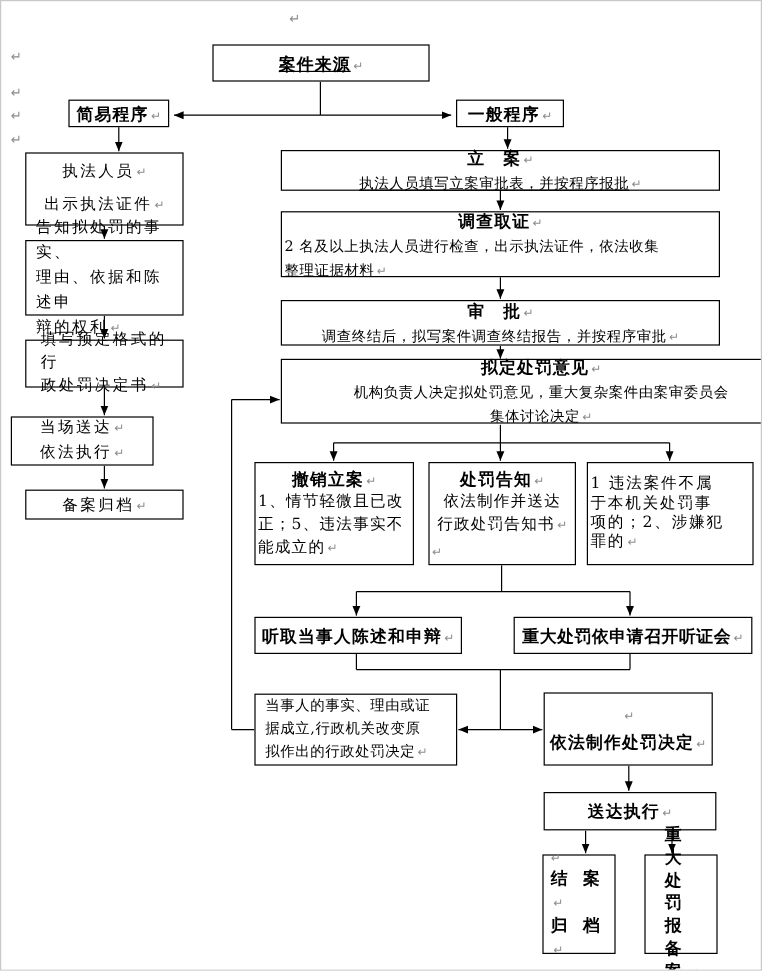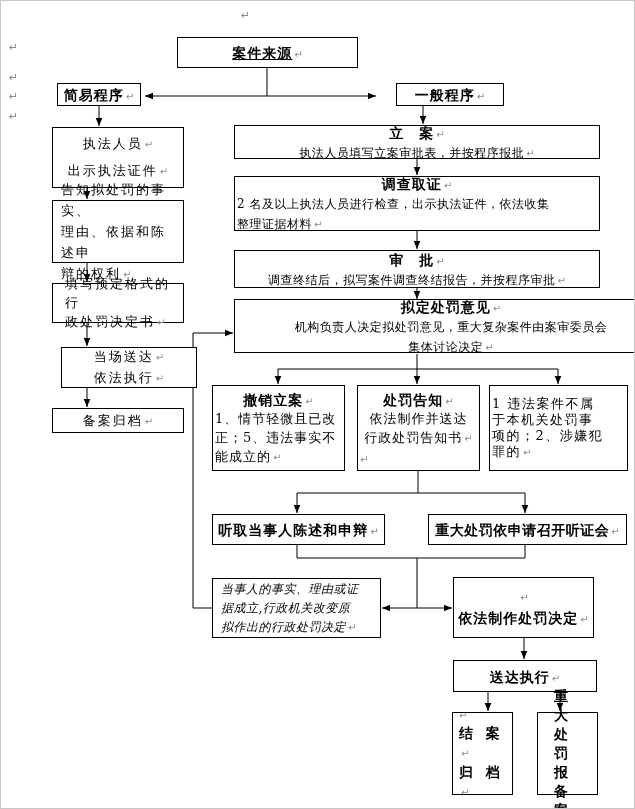--- a/index.html
+++ b/index.html
@@ -7,25 +7,25 @@
   #connectors{position:absolute;left:0;top:0;width:635px;height:809px;}
   .box{position:absolute;box-sizing:border-box;border:1px solid #000;background:#fff;display:flex;flex-direction:column;justify-content:center;align-items:center;text-align:center;}
   .box .ln{display:block;width:100%;}
   .t{font-weight:bold;font-family:"DejaVu Sans",sans-serif;font-size:14px;letter-spacing:1px;line-height:17px;}
   .b{font-family:"DejaVu Serif",serif;font-size:12px;letter-spacing:0.5px;line-height:17px;}
   .u{text-decoration:underline;}
   .left-al{text-align:left;padding-left:8px;padding-right:4px;}
   .cr{color:#8c8c8c;font-size:10px;font-weight:normal;font-family:"DejaVu Sans",sans-serif;letter-spacing:0;margin-left:2px;text-decoration:none;display:inline-block;}
   .floatcr{position:absolute;color:#8c8c8c;font-size:11px;font-family:"DejaVu Sans",sans-serif;}
   
-  .leftcol{font-family:"DejaVu Serif",serif;font-size:13px;letter-spacing:2px;margin-left:31px;}
+  .leftcol{font-family:"DejaVu Serif",serif;font-size:13px;letter-spacing:2px;}
   .lh26{line-height:26px;} .lh21{line-height:21px;} .lh19{line-height:19px;padding-left:12px;} .lh20{line-height:20px;}
   .branch-b{font-family:"DejaVu Serif",serif;font-size:13px;letter-spacing:1px;line-height:19px;}
   .transfer-b{font-family:"DejaVu Serif",serif;font-size:13px;letter-spacing:1.5px;line-height:16px;}
-  .party-b{font-family:"DejaVu Serif",serif;font-size:12px;letter-spacing:0.5px;line-height:19px;font-style:italic;}
+  .party-b{font-family:"DejaVu Serif",serif;font-size:12px;letter-spacing:0.5px;line-height:19px;}
   .vbox{font-weight:bold;font-size:14px;letter-spacing:4px;line-height:19px;}
 </style>
 </head>
 <body>
 
 <div id="page">
 
   <svg id="connectors" width="635" height="809" viewBox="0 0 635 809">
     <defs>
       <marker id="ah" viewBox="0 0 8 8" refX="8" refY="4" markerWidth="8" markerHeight="8" orient="auto">
@@ -76,41 +76,41 @@
   <span class="floatcr" style="left:8px;top:109px">↵</span>
 
   <div class="box" style="left:176px;top:36px;width:181px;height:31px">
     <span class="ln"><span class="t u">案件来源</span><span class="cr">↵</span></span>
   </div>
 
   <div class="box" style="left:56px;top:82px;width:84px;height:23px">
     <span class="ln"><span class="t">简易程序</span><span class="cr">↵</span></span>
   </div>
 
-  <div class="box" style="left:395px;top:82px;width:108px;height:23px">
+  <div class="box" style="left:379px;top:82px;width:90px;height:23px">
     <span class="ln"><span class="t">一般程序</span><span class="cr">↵</span></span>
   </div>
 
   <div class="box leftcol lh26" style="left:20px;top:126px;width:132px;height:61px">
     <span class="ln"><span>执法人员</span><span class="cr">↵</span></span>
     <span class="ln"><span>出示执法证件</span><span class="cr">↵</span></span>
   </div>
 
   <div class="box leftcol lh21 left-al" style="left:20px;top:199px;width:132px;height:63px">
     <span class="ln"><span>告知拟处罚的事实、</span></span>
     <span class="ln"><span>理由、依据和陈述申</span></span>
     <span class="ln"><span>辩的权利</span><span class="cr">↵</span></span>
   </div>
 
   <div class="box leftcol lh19 left-al" style="left:20px;top:282px;width:132px;height:40px">
     <span class="ln"><span>填写预定格式的行</span></span>
     <span class="ln"><span>政处罚决定书</span><span class="cr">↵</span></span>
   </div>
 
-  <div class="box leftcol lh20" style="left:29px;top:346px;width:136px;height:41px">
+  <div class="box leftcol lh20" style="left:8px;top:346px;width:119px;height:41px">
     <span class="ln"><span>当场送达</span><span class="cr">↵</span></span>
     <span class="ln"><span>依法执行</span><span class="cr">↵</span></span>
   </div>
 
   <div class="box leftcol" style="left:20px;top:407px;width:132px;height:25px">
     <span class="ln"><span>备案归档</span><span class="cr">↵</span></span>
   </div>
 
   <div class="box" style="left:233px;top:124px;width:366px;height:34px">
     <span class="ln"><span class="t">立　案</span><span class="cr">↵</span></span>

